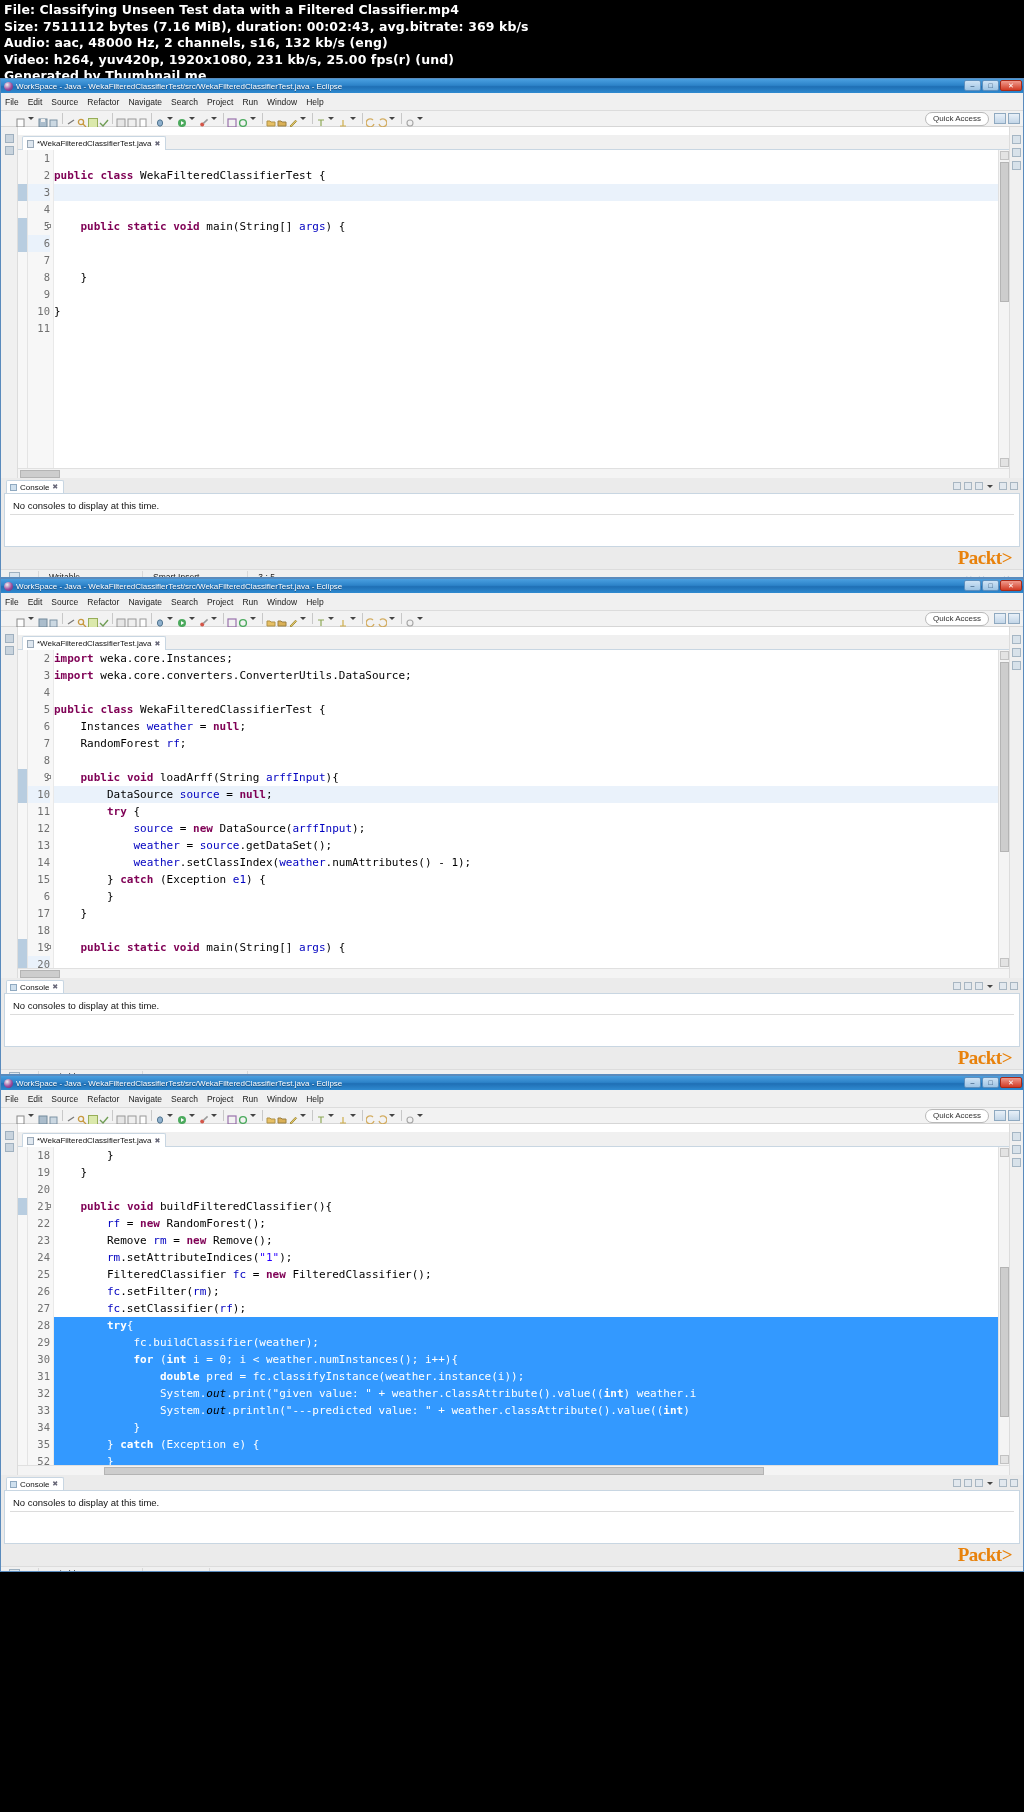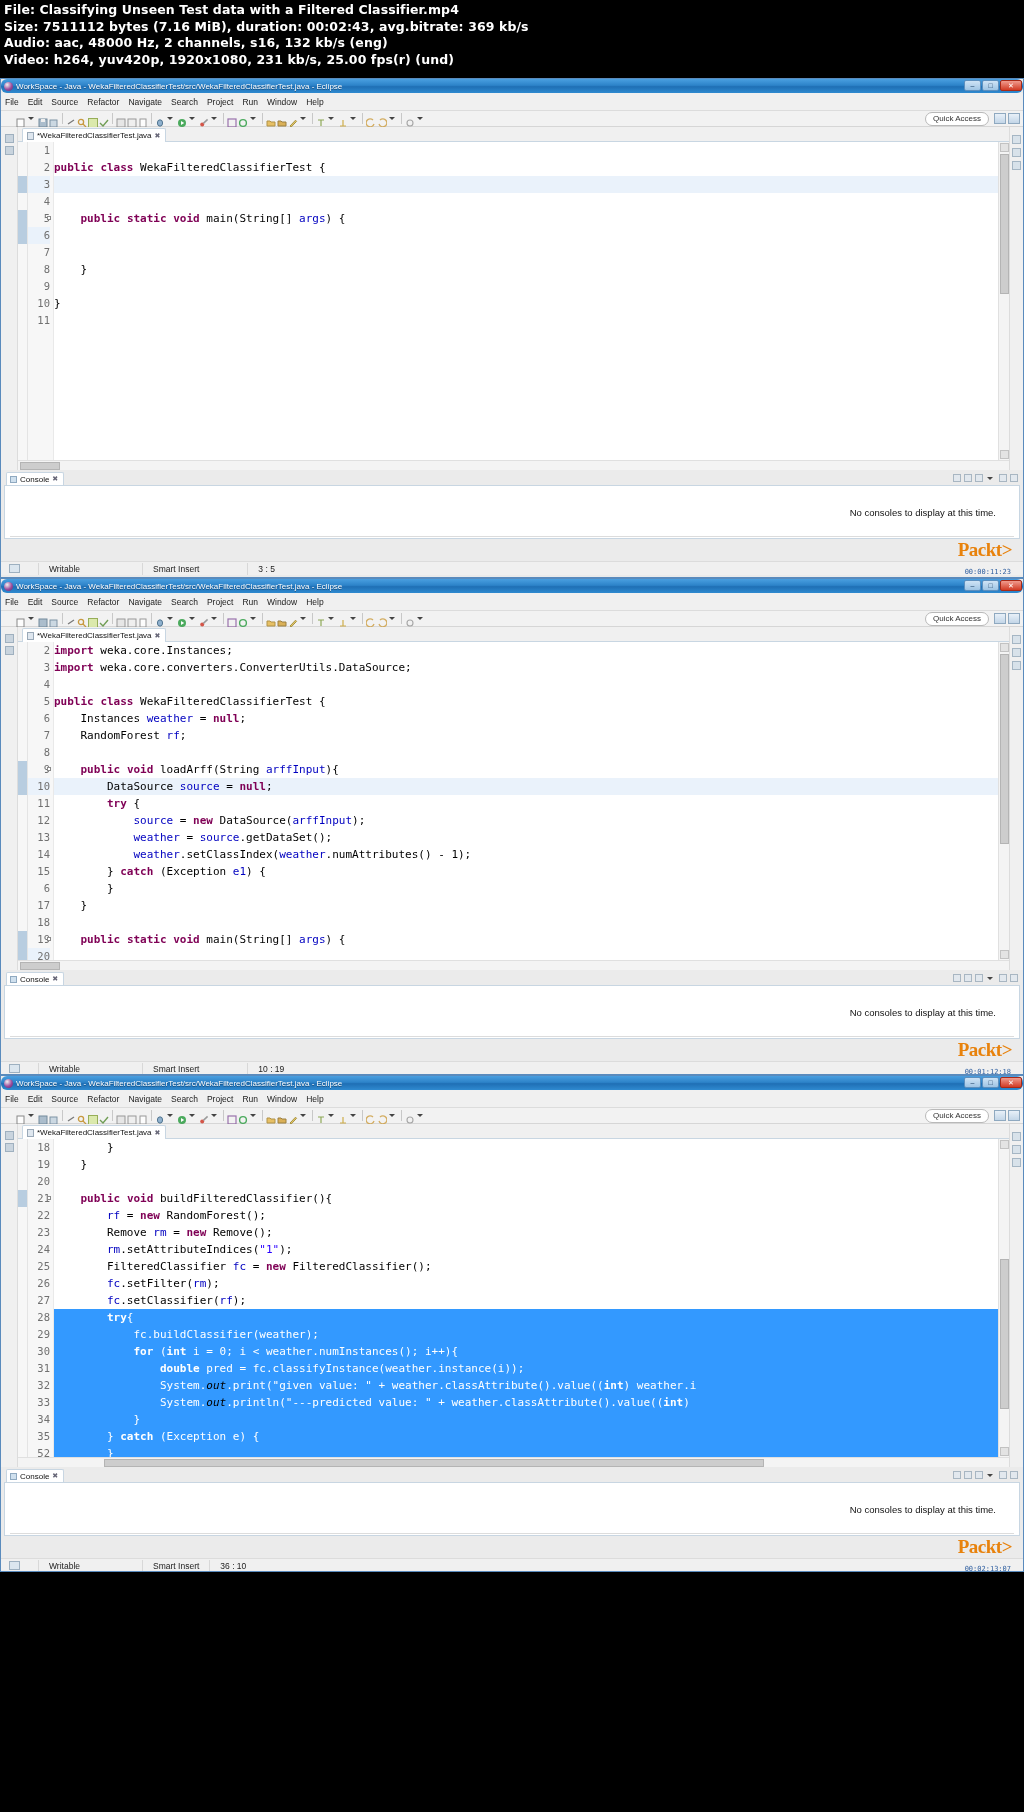--- a/index.html
+++ b/index.html
@@ -34,21 +34,20 @@
   .win-1{ height:500px; }
   .win-2{ height:497px; }
   .win-3{ height:497px; }
 
   .titlebar{
     height:14px;
     background:linear-gradient(to bottom,#4a9fe0 0%,#2d83c9 45%,#1f6fb5 55%,#2f8ad0 100%);
     display:flex; align-items:center;
     padding:0 2px;
     position:relative;
-    border-radius:6px;
   }
   .tb-icon{
     width:9px;height:9px;border-radius:50%;
     background:radial-gradient(circle at 35% 30%,#f0f0f0 0%,#9c4b9c 55%,#5b2f6b 100%);
     margin:0 3px 0 1px; flex:none;
   }
   .tb-title{
     color:#fff; font-size:8px; white-space:nowrap;
     text-shadow:0 1px 0 rgba(0,0,0,.35);
     font-family:"Liberation Sans", sans-serif;
@@ -86,21 +85,21 @@
   .qa-ic{ width:12px;height:11px;background:linear-gradient(to bottom,#e8f0f8,#c3d6e8); border:1px solid #8fa9c0;}
 
   .editor-area{ display:flex; background:#fff; position:relative; }
   .leftrail{
     width:17px; background:#f0f0f0; border-right:1px solid #dcdcdc;
     padding-top:4px;
   }
   .rail-ic{ width:9px;height:9px;margin:3px auto; background:#c9d4de; border:1px solid #9fb0bf;}
 
   .ed-col{ flex:1; min-width:0; }
-  .tabrow{ height:15px; background:#f0f0f0; position:relative; border-bottom:1px solid #c8d6e2;}
+  .tabrow{ height:15px; background:#f0f0f0; position:relative; border-bottom:1px solid #c8d6e2;margin-top:8px;}
   .tab{
     position:absolute; left:4px; top:1px;
     height:14px; background:#fff;
     border:1px solid #c8d6e2; border-bottom:none;
     border-radius:2px 2px 0 0;
     display:flex; align-items:center; gap:3px;
     padding:0 5px 0 4px;
     font-size:8px; color:#111;
   }
   .tab-ic{width:7px;height:8px;background:#dfe7ef;border:1px solid #9aa9b8;}
@@ -153,21 +152,21 @@
     position:absolute; left:2px; top:0; height:13px;
     display:flex; align-items:center; gap:3px;
     font-size:8px; color:#111;
     background:#fff; border:1px solid #c8d6e2; border-bottom:none;
     padding:0 5px 0 3px; border-radius:2px 2px 0 0;
   }
   .cv-ic{width:7px;height:7px;background:#cfe0ee;border:1px solid #8fa9c0;}
   .cv-tools{ position:absolute; right:2px; top:2px; display:flex; gap:3px; align-items:center;}
   .cvt{width:8px;height:8px;background:#e2e8ee;border:1px solid #a8b6c2;}
   .cv-body{ background:#fff; border:1px solid #c8d6e2; height:54px; padding:3px 5px;}
-  .cv-body p{ margin:18px; font-size:9.5px; color:#111;text-align:right;}
+  .cv-body p{ margin:3px; font-size:9.5px; color:#111;}
   .cv-rule{ border-top:1px solid #dcdcdc; margin-top:3px;}
 
   .packt{
     text-align:right; padding-right:8px;
     font-family:"Liberation Serif", serif;
     font-size:19px; font-weight:bold; color:#e8820c;
     letter-spacing:-0.5px;
   }
 
   .statusbar{
@@ -184,20 +183,21 @@
   }
 </style>
 </head>
 <body>
 
 <div class="vid-header">
   <div>File: Classifying Unseen Test data with a Filtered Classifier.mp4</div>
   <div>Size: 7511112 bytes (7.16 MiB), duration: 00:02:43, avg.bitrate: 369 kb/s</div>
   <div>Audio: aac, 48000 Hz, 2 channels, s16, 132 kb/s (eng)</div>
   <div>Video: h264, yuv420p, 1920x1080, 231 kb/s, 25.00 fps(r) (und)</div>
+  <div>Generated by Thumbnail me</div>
 </div>
 
 <div class="win win-1">
 
   <div class="titlebar">
     <span class="tb-icon"></span>
     <span class="tb-title">WorkSpace - Java - WekaFilteredClassifierTest/src/WekaFilteredClassifierTest.java - Eclipse</span>
     <span class="tb-btns">
       <span class="tb-btn">–</span>
       <span class="tb-btn">□</span>

